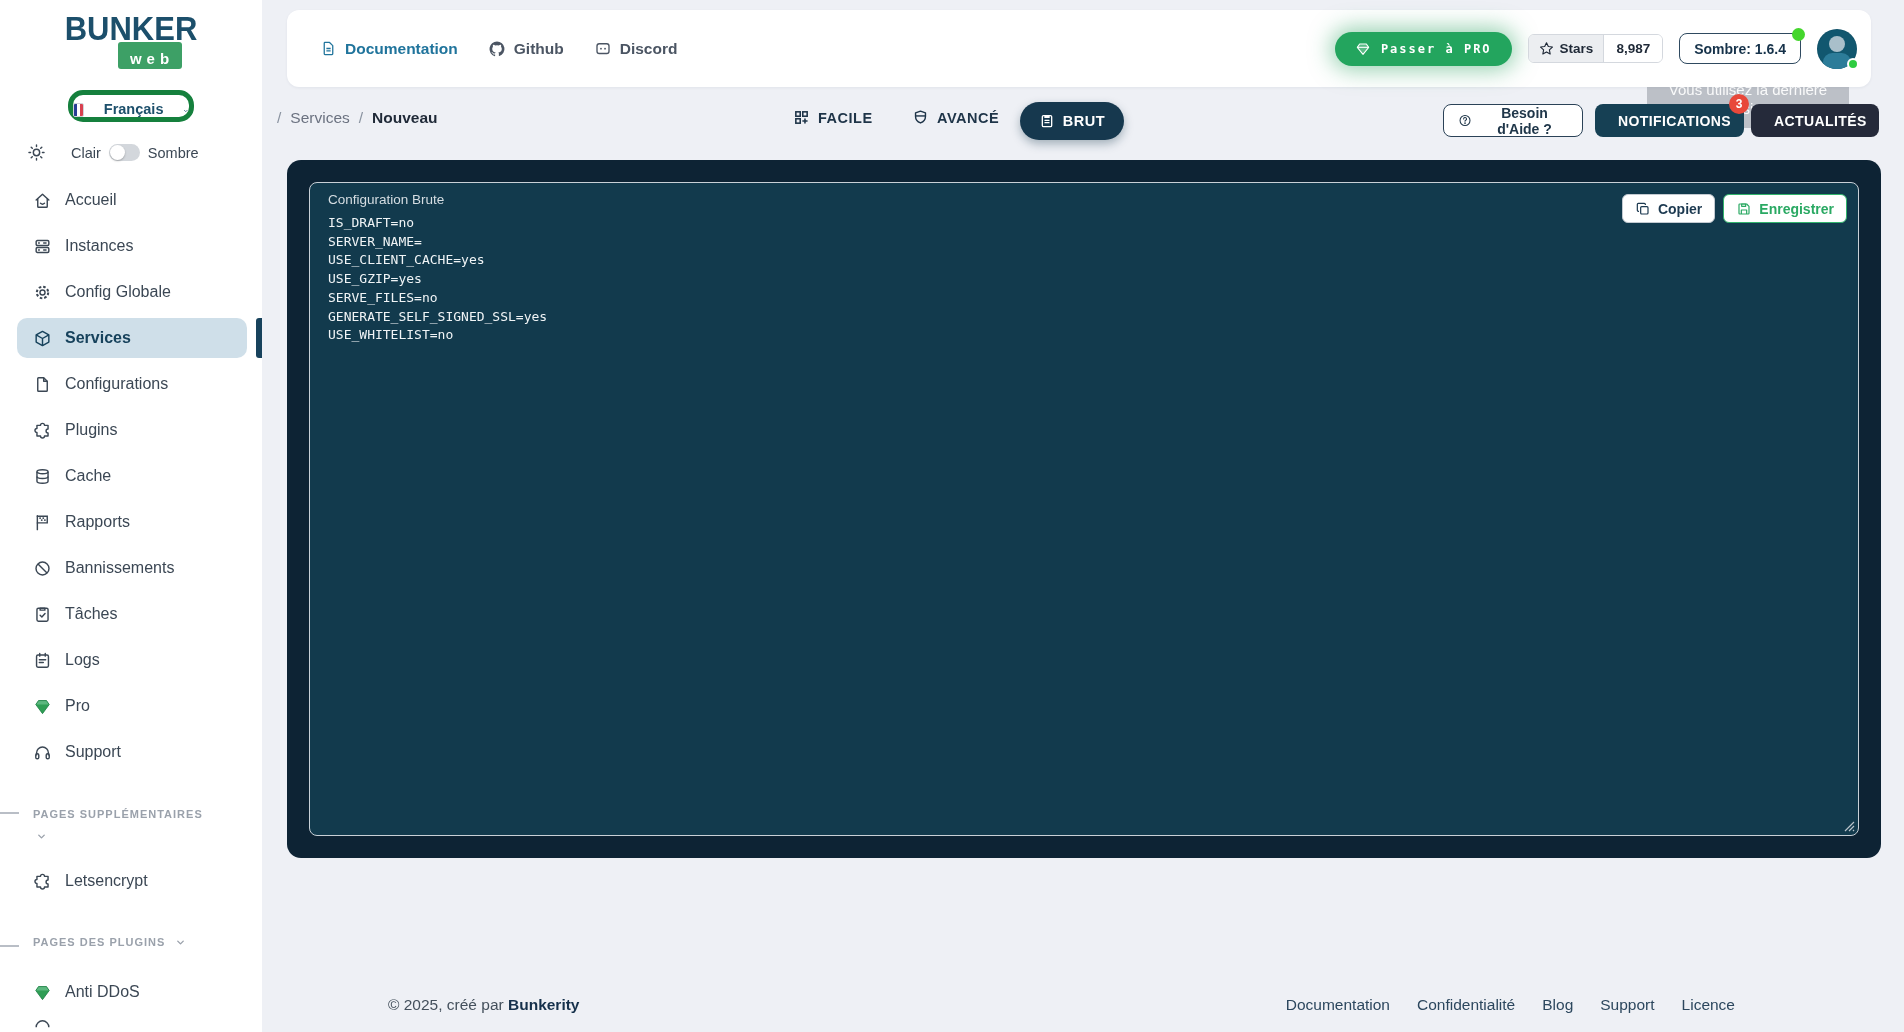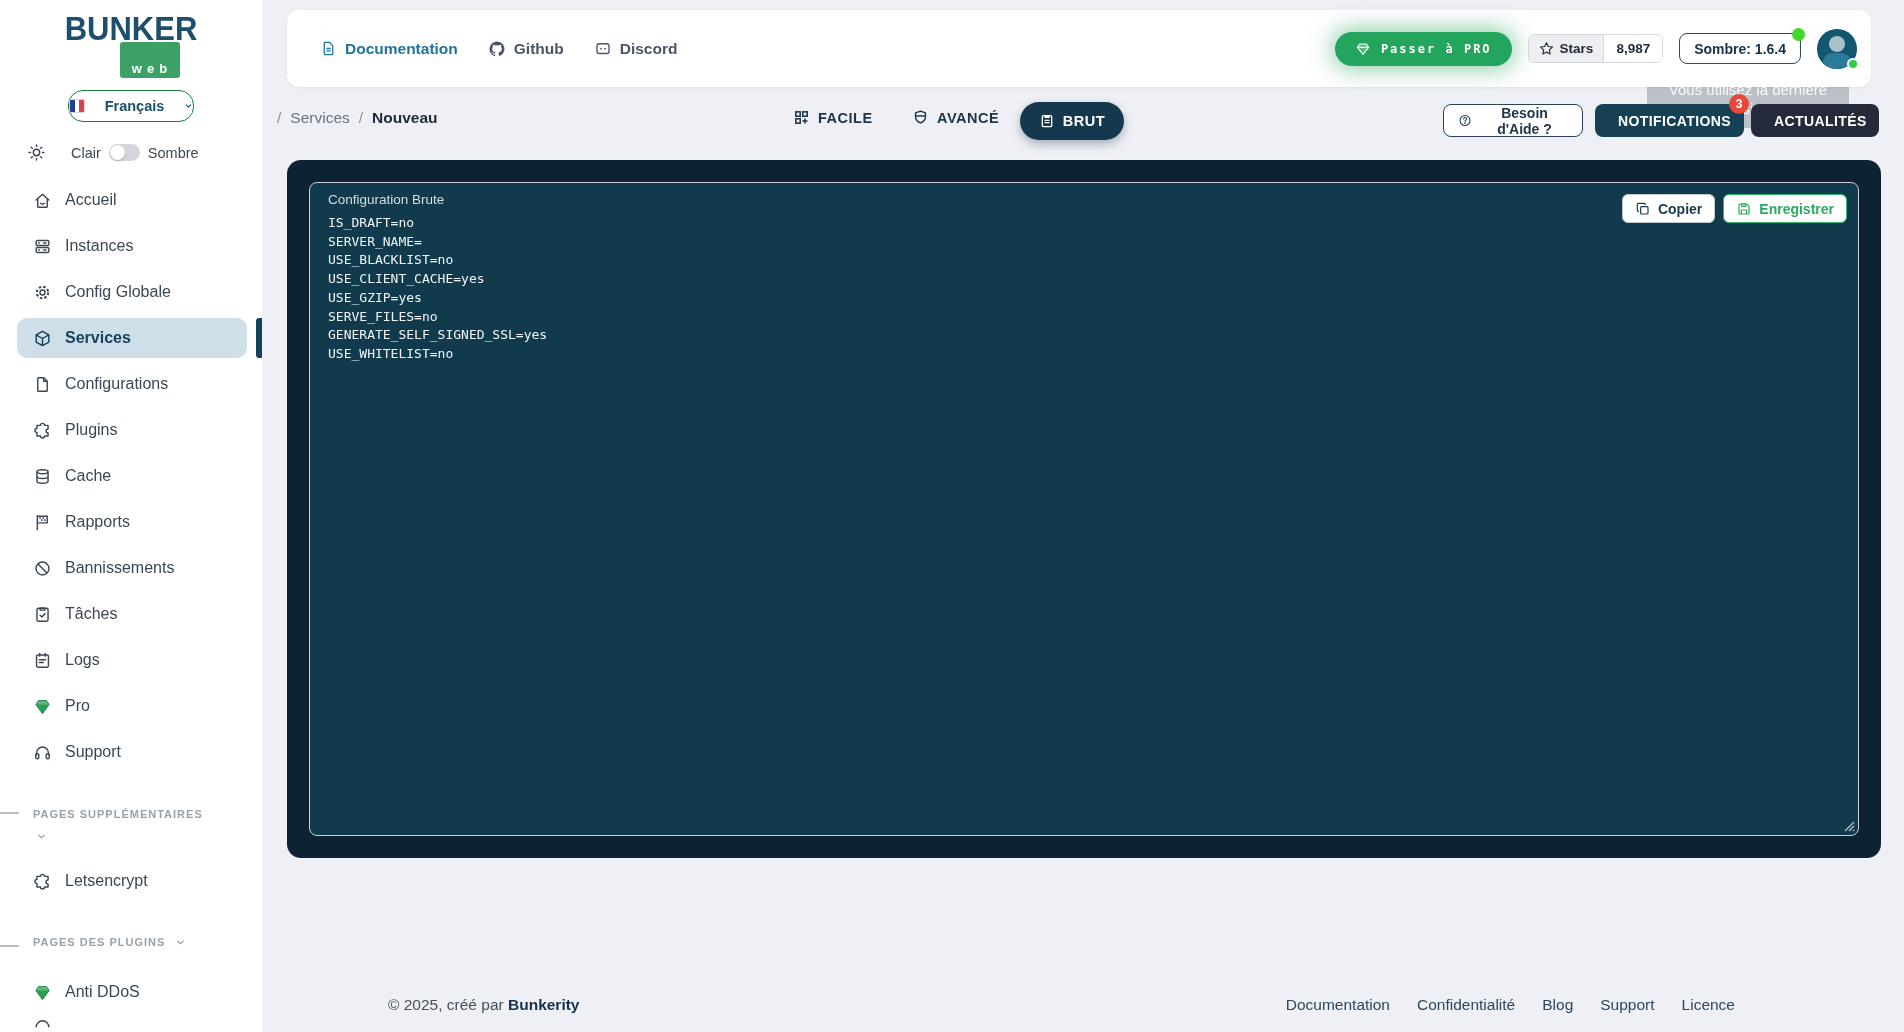--- a/index.html
+++ b/index.html
@@ -7,22 +7,22 @@
   body {
     font-family:"Liberation Sans", sans-serif;
     background:#eef0f5; color:#22384a; overflow:hidden; position:relative;
   }
   svg { display:block; }
 
   
   .sidebar { position:absolute; left:0; top:0; width:262px; height:1032px; background:#ffffff; z-index:5; }
   .logo { position:absolute; top:14px; left:0; width:262px; text-align:center; }
   .logo-main { font-weight:900; font-size:31px; letter-spacing:0px; color:#1c4f6b; line-height:30px; transform:scaleY(1.05); }
-  .logo-web { display:inline-block; margin:-2px 0 0 38px; background:#3da066; color:#ffffff; font-size:13px; letter-spacing:5px; font-weight:600; padding:19px 8px 2px 12px; border-radius:3px; }
-  .lang-btn { position:absolute; top:90px; left:68px; width:126px; height:32px; border:1px solid #15803d; border-radius:15px; background:#fff; display:flex; align-items:center; justify-content:center; gap:20px; cursor:pointer; }
+  .logo-web { display:inline-block; margin:-2px 0 0 38px; background:#3da066; color:#ffffff; font-size:15px; letter-spacing:5px; font-weight:600; padding:8px 8px 2px 12px; border-radius:3px; }
+  .lang-btn { position:absolute; top:90px; left:68px; width:126px; height:32px; border:5px solid #15803d; border-radius:15px; background:#fff; display:flex; align-items:flex-end; justify-content:center; gap:20px; cursor:pointer; }
   .flag { width:21px; height:14px; border-radius:2px; overflow:hidden; display:flex; border:1px solid #d0d4da; }
   .flag i { flex:1; } .flag i:nth-child(1){background:#273c94;} .flag i:nth-child(2){background:#fff;} .flag i:nth-child(3){background:#d8414f;}
   .lang-label { font-size:14.5px; font-weight:600; color:#1c4f6b; }
   .theme-row { position:absolute; top:143px; left:0; width:262px; display:flex; align-items:center; }
   .theme-row .sun { margin-left:27px; }
   .theme-label { font-size:14.5px; color:#3b4754; }
   .theme-label.l1 { margin-left:25px; }
   .toggle { width:31px; height:17px; background:#d3d7dc; border-radius:9px; margin:0 8px; position:relative; cursor:pointer; }
   .toggle .knob { position:absolute; left:1px; top:1px; width:15px; height:15px; background:#ffffff; border-radius:50%; box-shadow:0 1px 2px rgba(0,0,0,.25); }
   .nav { position:absolute; top:177px; left:0; width:262px; }
@@ -385,21 +385,21 @@
           <path d="M7 9h4v4H7z" fill="#fff" stroke="none"></path>
           <path d="M13.5 9.5H17M13.5 12.5H17M7 15.8h10"></path>
         </svg>
       <span>ACTUALITÉS</span>
     </button>
   </div>
 
   <div class="editor-frame">
     <div class="editor">
       <div class="editor-label">Configuration Brute</div>
-      <div class="code"><div>IS_DRAFT=no</div><div>SERVER_NAME=</div><div>USE_BLACKLIST=no</div><div>USE_CLIENT_CACHE=yes</div><div>USE_GZIP=yes</div><div>SERVE_FILES=no</div><div>GENERATE_SELF_SIGNED_SSL=yes</div><div>USE_WHITELIST=no</div></div>
+      <div class="code"><div>IS_DRAFT=no</div><div>SERVER_NAME=</div><div>USE_CLIENT_CACHE=yes</div><div>USE_GZIP=yes</div><div>SERVE_FILES=no</div><div>GENERATE_SELF_SIGNED_SSL=yes</div><div>USE_WHITELIST=no</div></div>
       <div class="ed-btns">
         <button class="ed-btn copy-btn">
           <svg width="16" height="16" viewBox="0 0 24 24" fill="none" stroke="#1c3950" stroke-width="1.8" stroke-linejoin="round">
               <rect x="8.5" y="8.5" width="11" height="11" rx="1.5"></rect>
               <path d="M6 15.5H5A1.5 1.5 0 0 1 3.5 14V5A1.5 1.5 0 0 1 5 3.5h9A1.5 1.5 0 0 1 15.5 5v1"></path>
             </svg>
           <span>Copier</span>
         </button>
         <button class="ed-btn save-btn">
           <svg width="16" height="16" viewBox="0 0 24 24" fill="none" stroke="#2aa963" stroke-width="1.8" stroke-linejoin="round">

